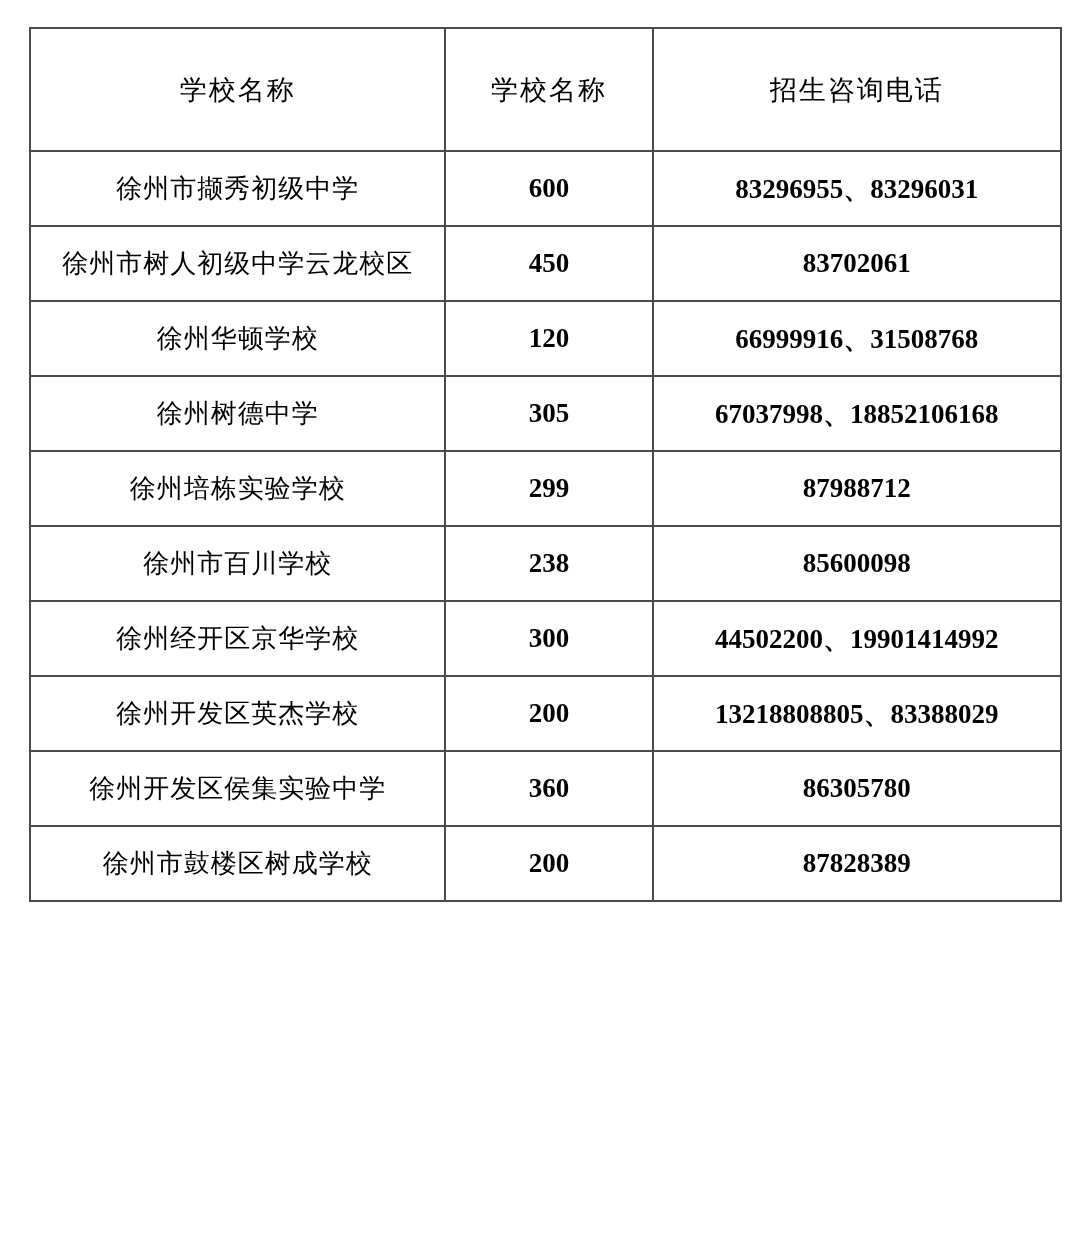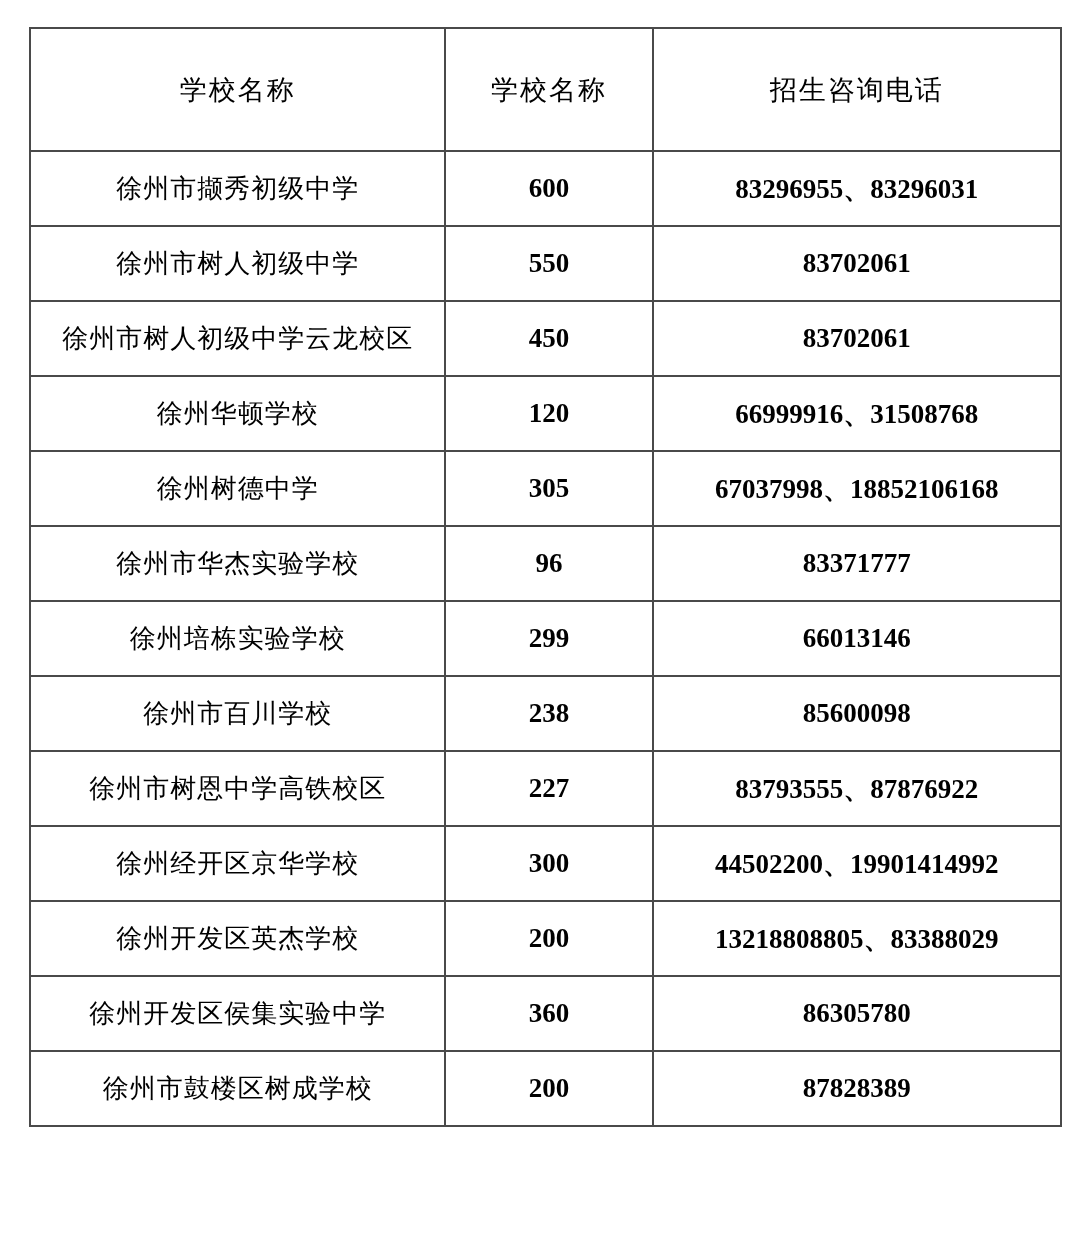--- a/index.html
+++ b/index.html
@@ -76,58 +76,43 @@
         <th>招生咨询电话</th>
       </tr>
     </thead>
     <tbody>
         <tr>
           <td class="cell-name">徐州市撷秀初级中学</td>
           <td class="cell-plan">600</td>
           <td class="cell-phone">83296955、83296031</td>
         </tr>
         <tr>
-          <td class="cell-name">徐州市树人初级中学</td>
-          <td class="cell-plan">550</td>
-          <td class="cell-phone">83702061</td>
-        </tr>
-        <tr>
           <td class="cell-name">徐州市树人初级中学云龙校区</td>
           <td class="cell-plan">450</td>
           <td class="cell-phone">83702061</td>
         </tr>
         <tr>
           <td class="cell-name">徐州华顿学校</td>
           <td class="cell-plan">120</td>
           <td class="cell-phone">66999916、31508768</td>
         </tr>
         <tr>
           <td class="cell-name">徐州树德中学</td>
           <td class="cell-plan">305</td>
           <td class="cell-phone">67037998、18852106168</td>
         </tr>
         <tr>
-          <td class="cell-name">徐州市华杰实验学校</td>
-          <td class="cell-plan">96</td>
-          <td class="cell-phone">83371777</td>
-        </tr>
-        <tr>
           <td class="cell-name">徐州培栋实验学校</td>
           <td class="cell-plan">299</td>
-          <td class="cell-phone">66013146</td>
+          <td class="cell-phone">87988712</td>
         </tr>
         <tr>
           <td class="cell-name">徐州市百川学校</td>
           <td class="cell-plan">238</td>
           <td class="cell-phone">85600098</td>
-        </tr>
-        <tr>
-          <td class="cell-name">徐州市树恩中学高铁校区</td>
-          <td class="cell-plan">227</td>
-          <td class="cell-phone">83793555、87876922</td>
         </tr>
         <tr>
           <td class="cell-name">徐州经开区京华学校</td>
           <td class="cell-plan">300</td>
           <td class="cell-phone">44502200、19901414992</td>
         </tr>
         <tr>
           <td class="cell-name">徐州开发区英杰学校</td>
           <td class="cell-plan">200</td>
           <td class="cell-phone">13218808805、83388029</td>

